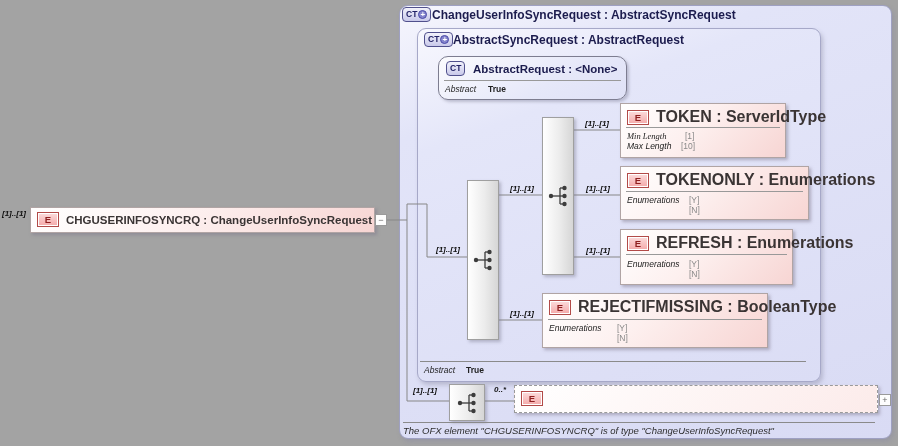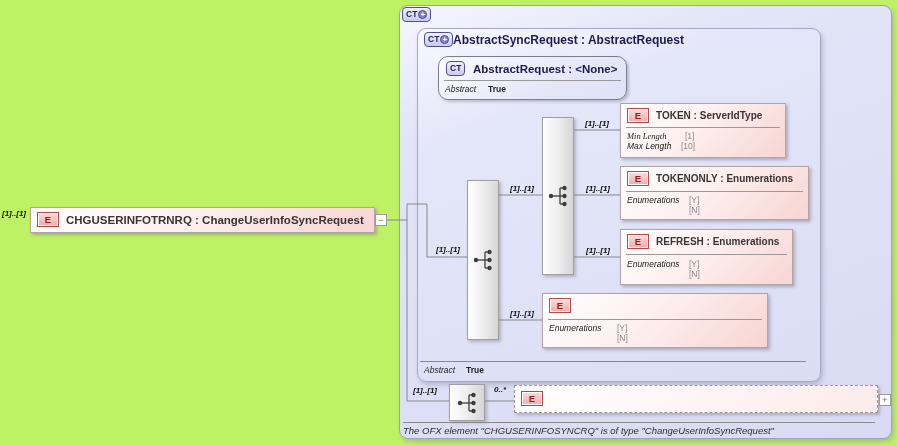--- a/index.html
+++ b/index.html
@@ -1,16 +1,16 @@
 <!DOCTYPE html>
 <html><head>
 <meta charset="utf-8">
 <style>
   html,body{margin:0;padding:0;background:#fff;}
-  #canvas{position:relative;width:898px;height:446px;background:#bef264;
+  #canvas{position:relative;width:898px;height:446px;background:#a3a3a3;
           font-family:"Liberation Sans",sans-serif;overflow:hidden;}
   
   .ct-container{position:absolute;border:1px solid #9ea0c2;border-radius:9px;
       background:linear-gradient(160deg,#f6f6fd 0%,#e2e4f8 22%,#d9dbf4 100%);
       box-shadow:2px 3px 4px rgba(140,140,165,.45);z-index:0;}
   .ct-container.inner{background:linear-gradient(160deg,#f8f8fe 0%,#e4e6f9 25%,#dbddf5 100%);
       border-color:#a6a8c8;}
   .ct-title{position:absolute;font-size:12px;font-weight:bold;color:#1c1c4e;white-space:nowrap;z-index:2;}
   .ct-badge{position:absolute;display:inline-flex;align-items:center;height:13px;
       border:1px solid #50508c;border-radius:4px;padding:0 3px;
@@ -22,21 +22,21 @@
   
   .base-box{position:absolute;border:1px solid #7d7d90;border-radius:10px;
       background:linear-gradient(150deg,#fbfbfe 0%,#e6e8f9 60%,#dfe1f6 100%);
       box-shadow:2px 2px 3px rgba(120,120,145,.4);z-index:2;}
   
   .el-box{position:absolute;border:1px solid #b0a4a4;
       background:linear-gradient(135deg,#ffffff 0%,#fdf0ef 45%,#f7d5d3 100%);
       box-shadow:2px 2px 3px rgba(125,120,140,.5);z-index:2;box-sizing:border-box;}
   .el-box.dashed{border:1px dashed #9a9a9a;background:linear-gradient(135deg,#ffffff,#fcebea);}
   .el-header{position:absolute;left:6px;top:4px;display:flex;align-items:center;gap:7px;white-space:nowrap;}
-  .el-label{font-size:10px;font-weight:bold;color:#3a3434;}
+  .el-label{font-size:16px;font-weight:bold;color:#3a3434;}
   .e-icon{display:inline-block;width:20px;height:13px;background:linear-gradient(#fcdcdc,#f4a9a9);
       border:1px solid #b24a48;box-shadow:inset 0 0 0 1px #fff;color:#8e1f1f;
       font-size:9.5px;font-weight:bold;text-align:center;line-height:13px;flex:0 0 auto;}
   .sep{position:absolute;left:5px;right:5px;border-top:1px solid #999;height:0;}
   .attr-k{position:absolute;font-style:italic;font-size:8.5px;color:#1c1c1c;white-space:nowrap;}
   .attr-v{position:absolute;font-size:8.5px;color:#8a8a8a;white-space:nowrap;}
   .attr-v.strong{color:#222;font-weight:bold;}
   
   .seq-box{position:absolute;border:1px solid #9f9f9f;
       background:linear-gradient(to right,#ffffff,#ececec 55%,#d6d6d6);
@@ -73,20 +73,21 @@
     <path d="M 497 320 H 542"></path>
     <path d="M 572 130 H 620"></path>
     <path d="M 572 195 H 620"></path>
     <path d="M 572 257 H 620"></path>
   </svg>
 
   <span class="ct-badge" style="left:402px;top:7px;">
     <span class="ct-text">CT</span>
     <span class="ct-plus">+</span>
   </span>
+  <span class="ct-title" style="left:432px;top:8px;">ChangeUserInfoSyncRequest : AbstractSyncRequest</span>
 
   <span class="ct-badge" style="left:424px;top:32px;">
     <span class="ct-text">CT</span>
     <span class="ct-plus">+</span>
   </span>
   <span class="ct-title" style="left:453px;top:33px;">AbstractSyncRequest : AbstractRequest</span>
 
   <div class="footer-line" style="left:420px;top:361px;width:386px;"></div>
   <span class="attr-k" style="left:424px;top:365px;">Abstract</span>
   <span class="attr-v strong" style="left:466px;top:365px;">True</span>
@@ -98,21 +99,21 @@
     <span class="ct-title" style="left:34px;top:6px;font-size:11.5px;">AbstractRequest : &lt;None&gt;</span>
     <div class="sep" style="top:23px;"></div>
     <span class="attr-k" style="left:6px;top:27px;">Abstract</span>
     <span class="attr-v strong" style="left:49px;top:27px;">True</span>
   </div>
 
   <span class="card" style="left:2px;top:209px;">[1]..[1]</span>
   <div class="el-box" style="left:30px;top:207px;width:345px;height:26px;">
     <div class="el-header">
       <span class="e-icon">E</span>
-      <span class="el-label" style="font-size:11.5px;">CHGUSERINFOTRNRQ : ChangeUserInfoSyncRequest</span>
+      <span class="el-label" style="font-size:11.5px;">CHGUSERINFOSYNCRQ : ChangeUserInfoSyncRequest</span>
     </div>
   </div>
   <div class="toggle" style="left:375px;top:214px;">−</div>
 
   <div class="seq-box" style="left:467px;top:180px;width:30px;height:158px;">
     <svg class="glyph" width="22" height="24" viewBox="0 0 22 24">
       <circle cx="4" cy="12" r="2.2"></circle>
         <line x1="4" y1="12" x2="13" y2="12"></line>
       <line x1="13" y1="4" x2="13" y2="20"></line>
       <line x1="13" y1="4" x2="16" y2="4"></line>
@@ -189,20 +190,21 @@
     </div>
     <div class="sep" style="top:24px;"></div>
     <span class="attr-k" style="left:6px;top:29px;">Enumerations</span>
     <span class="attr-v" style="left:68px;top:29px;">[Y]</span>
     <span class="attr-v" style="left:68px;top:39px;">[N]</span>
   </div>
 
   <div class="el-box" style="left:542px;top:293px;width:226px;height:55px;">
     <div class="el-header">
       <span class="e-icon">E</span>
+      <span class="el-label">REJECTIFMISSING : BooleanType</span>
     </div>
     <div class="sep" style="top:25px;"></div>
     <span class="attr-k" style="left:6px;top:29px;">Enumerations</span>
     <span class="attr-v" style="left:74px;top:29px;">[Y]</span>
     <span class="attr-v" style="left:74px;top:39px;">[N]</span>
   </div>
 
   <div class="el-box dashed" style="left:514px;top:385px;width:364px;height:28px;">
     <div class="el-header" style="top:5px;">
       <span class="e-icon">E</span>

